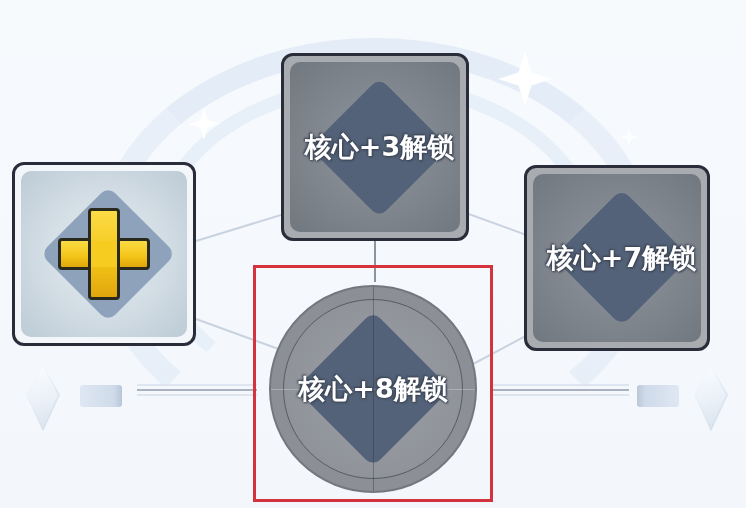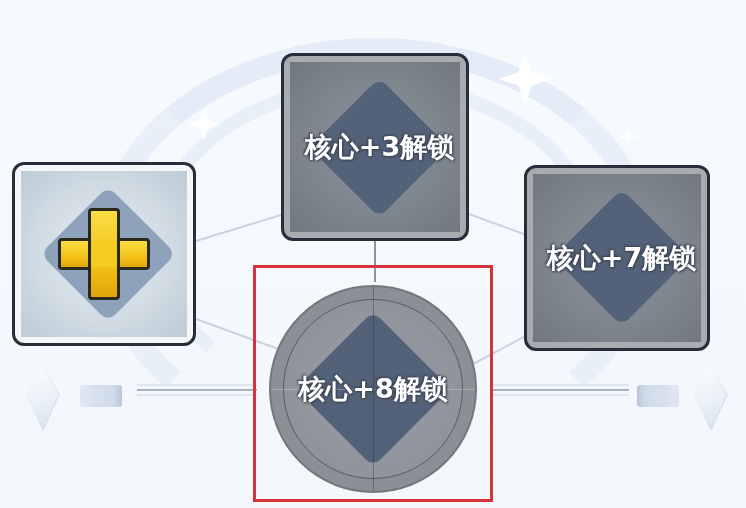--- a/index.html
+++ b/index.html
@@ -27,21 +27,21 @@
     }
     .connector { position: absolute; background: #c9d3df; height: 2px; transform-origin: left center; }
     .vline { position: absolute; left: 374px; top: 238px; width: 2px; height: 44px; background: #8d949e; }
 
     .card {
       position: absolute; border-radius: 12px;
       border: 3px solid #2b2c3a;
       padding: 6px;
     }
     .card-inner {
-      width: 100%; height: 100%; border-radius: 0; position: relative; overflow: hidden;
+      width: 100%; height: 100%; border-radius: 10px; position: relative; overflow: hidden;
       display: flex; align-items: center; justify-content: center; padding-left: 9px;
     }
     .card.unlocked { background: #f4f7fa; }
     .card.unlocked .card-inner {
       background: radial-gradient(circle at 50% 50%, #e8eef3 0%, #cfdae2 60%, #bccbd5 100%);
     }
     .card.locked { background: #a8abb0; }
     .card.locked .card-inner {
       background: radial-gradient(circle at 50% 50%, #8f959d 0%, #7e848c 60%, #71777f 100%);
     }

